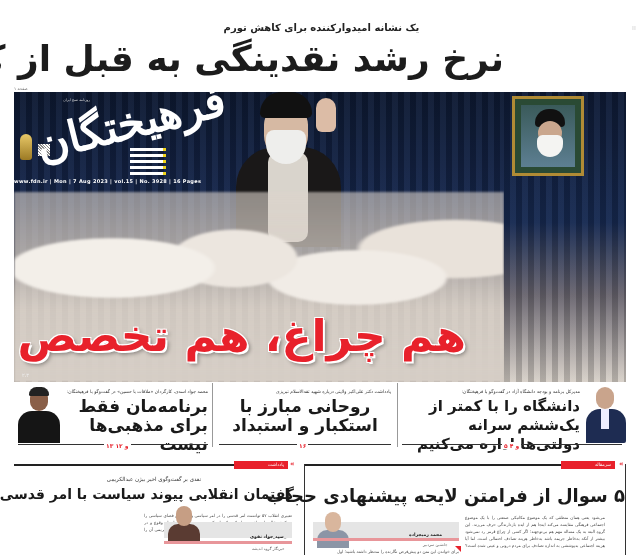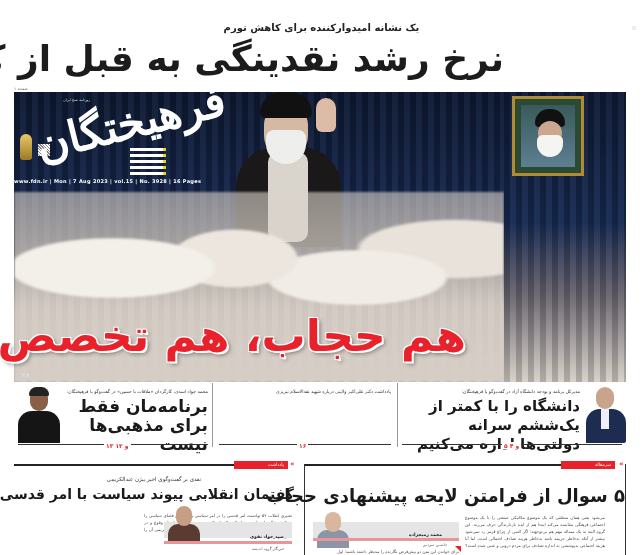--- a/index.html
+++ b/index.html
@@ -136,37 +136,38 @@
     <div class="mast-tags">
       <div></div>
         <div></div>
         <div></div>
         <div></div>
         <div></div>
     </div>
   </div>
   <div class="mast-footer">www.fdn.ir | Mon | 7 Aug 2023 | vol.15 | No. 3928 | 16 Pages</div>
 
-  <div class="hero-headline">هم حجاب، هم تخصص</div>
+  <div class="hero-headline">هم چراغ، هم تخصص</div>
   <div class="hero-page">۲،۳</div>
 
   <div class="teasers">
     <div class="teaser t1">
       <div class="avatar av1">
           <div class="body"></div>
           <div class="head"></div>
           <div class="beanie"></div>
         </div>
       <div class="cap" style="position:absolute; right:4px; top:6px;">محمد جواد اسدی، کارگردان «ملاقات با حسین» در گفت‌وگو با فرهیختگان:</div>
       <div class="title" style="position:absolute; right:4px; top:14px; width:140px;">برنامه‌مان فقط برای مذهبی‌ها نیست</div>
       <div class="rule" style="left:4px; right:4px;"></div>
       <div class="pg" style="left:90px;">۱۳ و ۱۲</div>
     </div>
     <div class="teaser t2">
       <div class="cap" style="position:absolute; right:6px; top:6px;">یادداشت دکتر علی‌اکبر ولایتی درباره شهید ثقه‌الاسلام تبریزی</div>
+      <div class="title" style="position:absolute; left:6px; right:6px; top:14px; text-align:center;">روحانی مبارز با استکبار و استبداد</div>
       <div class="rule" style="left:6px; right:6px;"></div>
       <div class="pg" style="left:84px;">۱۶</div>
     </div>
     <div class="teaser t3">
       <div class="avatar av3">
           <div class="body"></div>
           <div class="shirt"></div>
           <div class="head"></div>
         </div>
       <div class="cap" style="position:absolute; right:46px; top:6px;">مدیرکل برنامه و بودجه دانشگاه آزاد در گفت‌وگو با فرهیختگان:</div>

